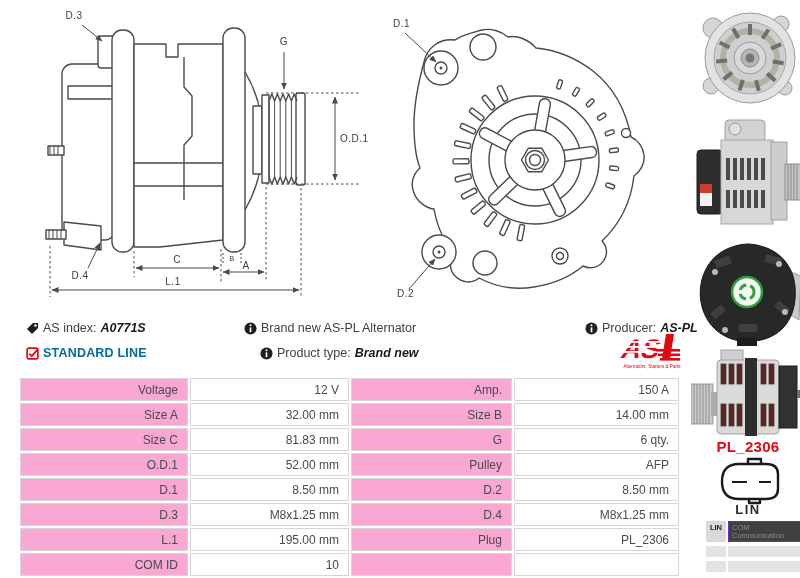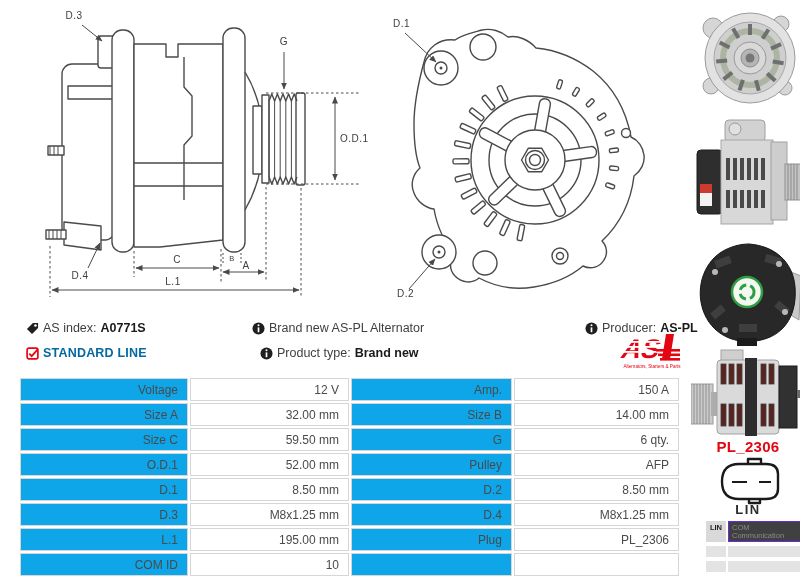--- a/index.html
+++ b/index.html
@@ -2,27 +2,27 @@
 <html><head>
 <meta charset="utf-8">
 <style>
   html,body{margin:0;padding:0;background:#fff;}
   .page{position:relative;width:800px;height:578px;background:#ffffff;overflow:hidden;
         font-family:"Liberation Sans",sans-serif;color:#3f3f3f;margin-left:8px;}
   .abs{position:absolute;}
   .info-item{position:absolute;display:flex;align-items:center;gap:4px;
              font-size:12.5px;color:#3f3f3f;white-space:nowrap;}
   .info-item .ico{width:13px;height:13px;flex:0 0 auto;display:block;}
-  .info-item b{color:#1a1a1a;font-weight:bold;}
+  .info-item b{color:#1a1a1a;font-weight:bold;font-style:italic;}
   .red-line{color:#0369a1;font-weight:bold;letter-spacing:.2px;}
   table.spec{position:absolute;left:10px;top:376px;width:663px;table-layout:fixed;
              border-collapse:separate;border-spacing:2px;font-size:12px;color:#4a4a4a;}
   table.spec td{height:21px;border:1px solid #d6d6d6;background:#fff;
                 text-align:right;padding:0 9px 0 4px;white-space:nowrap;overflow:hidden;}
-  table.spec td.lbl{background:#0ea5e9;}
+  table.spec td.lbl{background:#f9a8d4;}
   .plug-code{position:absolute;left:685px;top:438px;width:110px;text-align:center;
              color:#e30613;font-weight:bold;font-size:15px;letter-spacing:.3px;}
   .lin-label{position:absolute;left:685px;top:502px;width:110px;text-align:center;
              color:#2b2b2b;font-weight:bold;font-size:13px;letter-spacing:1.5px;}
   .pin-table{position:absolute;left:698px;top:521px;width:97px;font-size:7.5px;line-height:1;}
   .pin-row{display:flex;gap:2px;margin-bottom:4px;}
   .pin-cell-k{width:20px;background:#d9d9d9;color:#222;font-weight:bold;
               text-align:center;padding:2.5px 0;}
   .pin-cell-v{flex:1;background:#404040;border:1px solid #6d28d9;color:#8a8a8a;
               padding:2px 0 2px 3px;}
@@ -168,21 +168,21 @@
 
   <div class="info-item" style="left:18px;top:321px">
     <svg class="ico" viewBox="0 0 14 14">
       <path d="M1,7.5 L7.5,1 H13 V6.5 L6.5,13 Z" fill="#1f1f1f"></path>
       <circle cx="10.2" cy="3.8" r="1.4" fill="#fff"></circle>
     </svg>
     <span>AS index:</span>
     <b>A0771S</b>
   </div>
 
-  <div class="info-item" style="left:244px;top:321px">
+  <div class="info-item" style="left:236px;top:321px">
     <svg class="ico" viewBox="0 0 14 14">
       <circle cx="7" cy="7" r="6.5" fill="#1f1f1f"></circle>
       <rect x="6.1" y="5.8" width="1.8" height="5.2" fill="#fff"></rect>
       <circle cx="7" cy="3.5" r="1.1" fill="#fff"></circle>
     </svg>
     <span>Brand new AS-PL Alternator</span>
   </div>
 
   <div class="info-item" style="left:577px;top:321px">
     <svg class="ico" viewBox="0 0 14 14">
@@ -241,21 +241,21 @@
         <td>150 A</td>
       </tr>
       <tr>
         <td class="lbl">Size A</td>
         <td>32.00 mm</td>
         <td class="lbl">Size B</td>
         <td>14.00 mm</td>
       </tr>
       <tr>
         <td class="lbl">Size C</td>
-        <td>59.50 mm</td>
+        <td>81.83 mm</td>
         <td class="lbl">G</td>
         <td>6 qty.</td>
       </tr>
       <tr>
         <td class="lbl">O.D.1</td>
         <td>52.00 mm</td>
         <td class="lbl">Pulley</td>
         <td>AFP</td>
       </tr>
       <tr>

